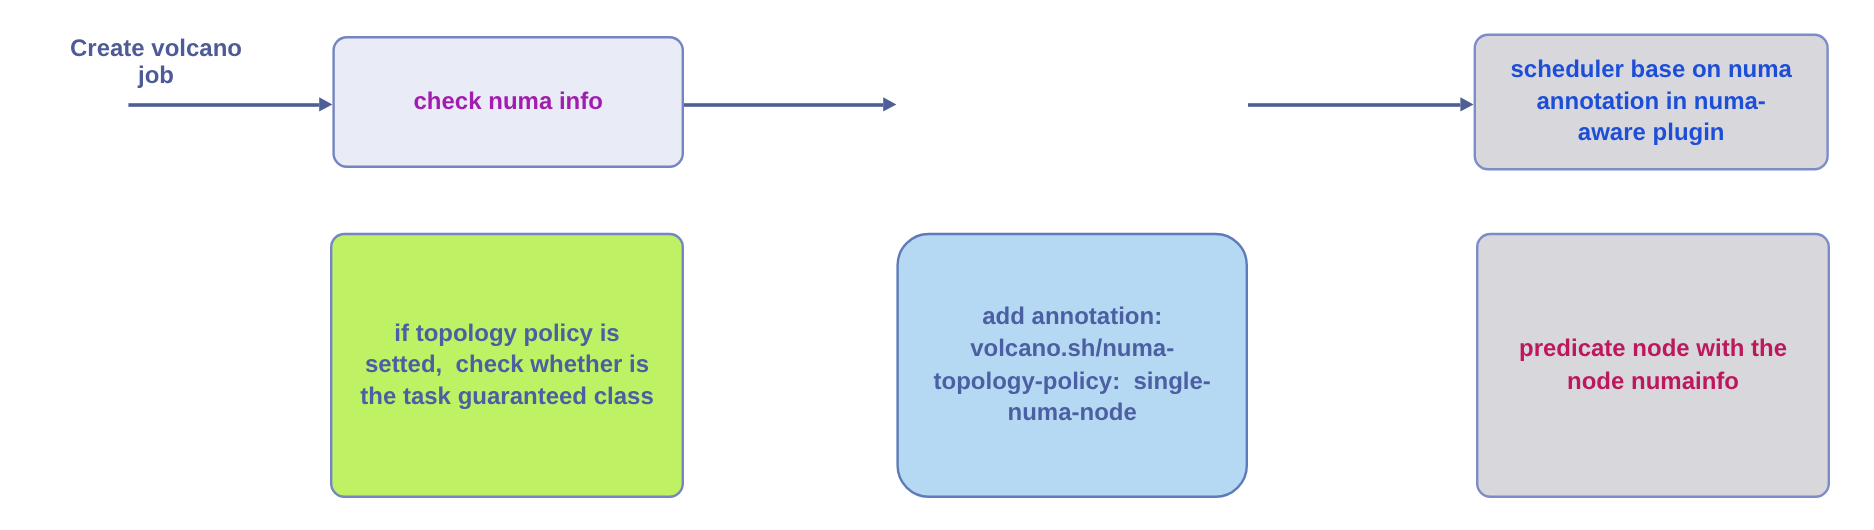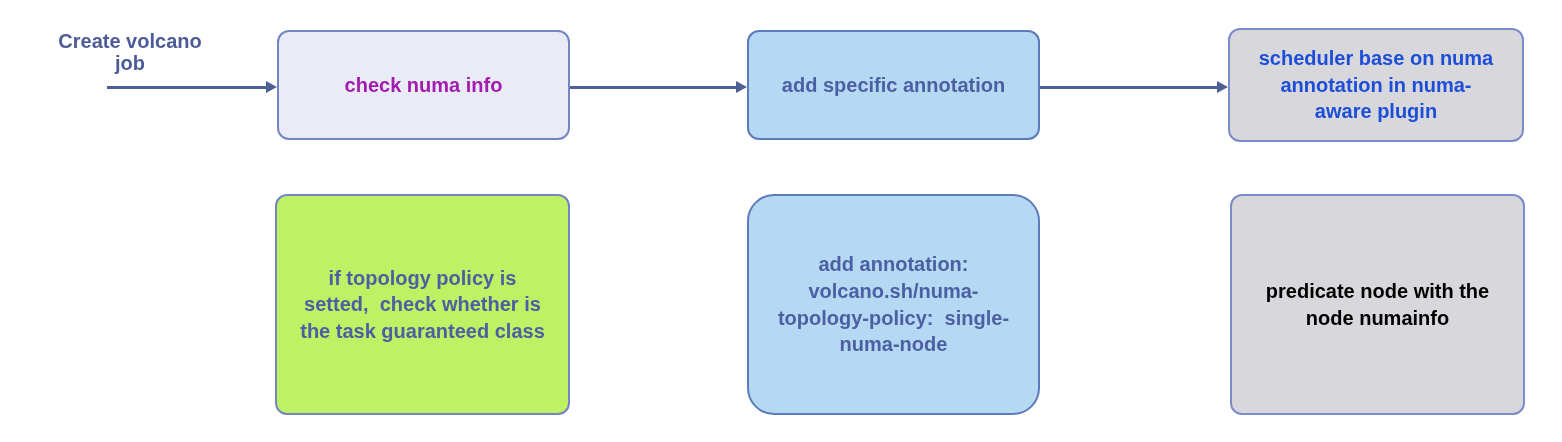--- a/index.html
+++ b/index.html
@@ -88,23 +88,20 @@
 
   <div class="arrow arrow-2">
     <span class="arrow-line" style="background-color: rgb(78, 95, 149);"></span>
     <span class="arrow-head" style="border-left-color: rgb(78, 95, 149);"></span>
   </div>
 
   <div class="node node-1" style="background-color: rgb(233, 235, 247); border-color: rgb(116, 133, 193);">
     <span class="node-text" style="color: #a21caf;">check numa info</span>
   </div>
 
-  <div class="node node-2" style="background-color: rgb(181, 217, 243); border-color: rgb(93, 123, 186);">
-    <span class="node-text" style="color: rgb(75, 95, 162);">add specific annotation</span>
-  </div>
 
   <div class="node node-3" style="background-color: rgb(215, 215, 220); border-color: rgb(124, 140, 201);">
     <span class="node-text" style="color: #1d4ed8; text-align: center;">scheduler base on numa
 annotation in numa-
 aware plugin</span>
   </div>
 
   <div class="node node-4" style="background-color: #bef264; border-color: rgb(116, 133, 193);">
     <span class="node-text" style="color: rgb(75, 95, 162);">if topology policy is
 setted,  check whether is
@@ -112,17 +109,17 @@
   </div>
 
   <div class="node node-5" style="background-color: rgb(181, 217, 243); border-color: rgb(93, 123, 186);">
     <span class="node-text" style="color: rgb(75, 95, 162);">add annotation:
 volcano.sh/numa-
 topology-policy:  single-
 numa-node</span>
   </div>
 
   <div class="node node-6" style="background-color: rgb(215, 215, 220); border-color: rgb(124, 140, 201);">
-    <span class="node-text" style="color: #000000;">predicate node with the
+    <span class="node-text" style="color: #be185d;">predicate node with the
 node numainfo</span>
   </div>
 
 </div>
 
 </body></html>

